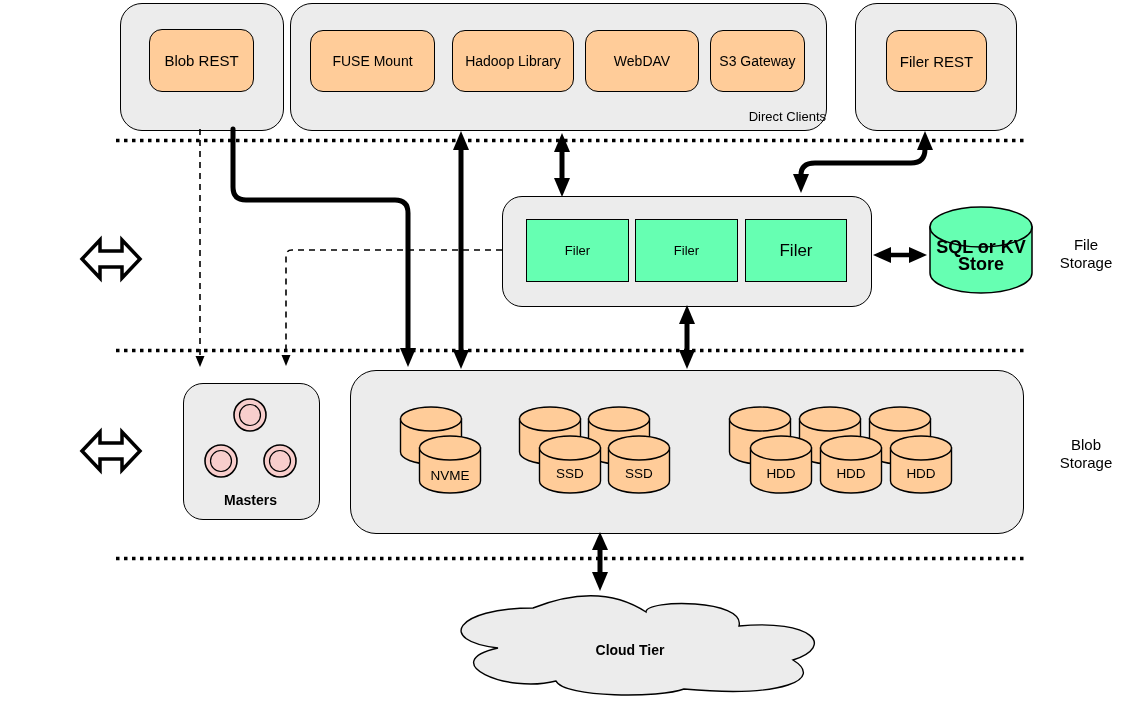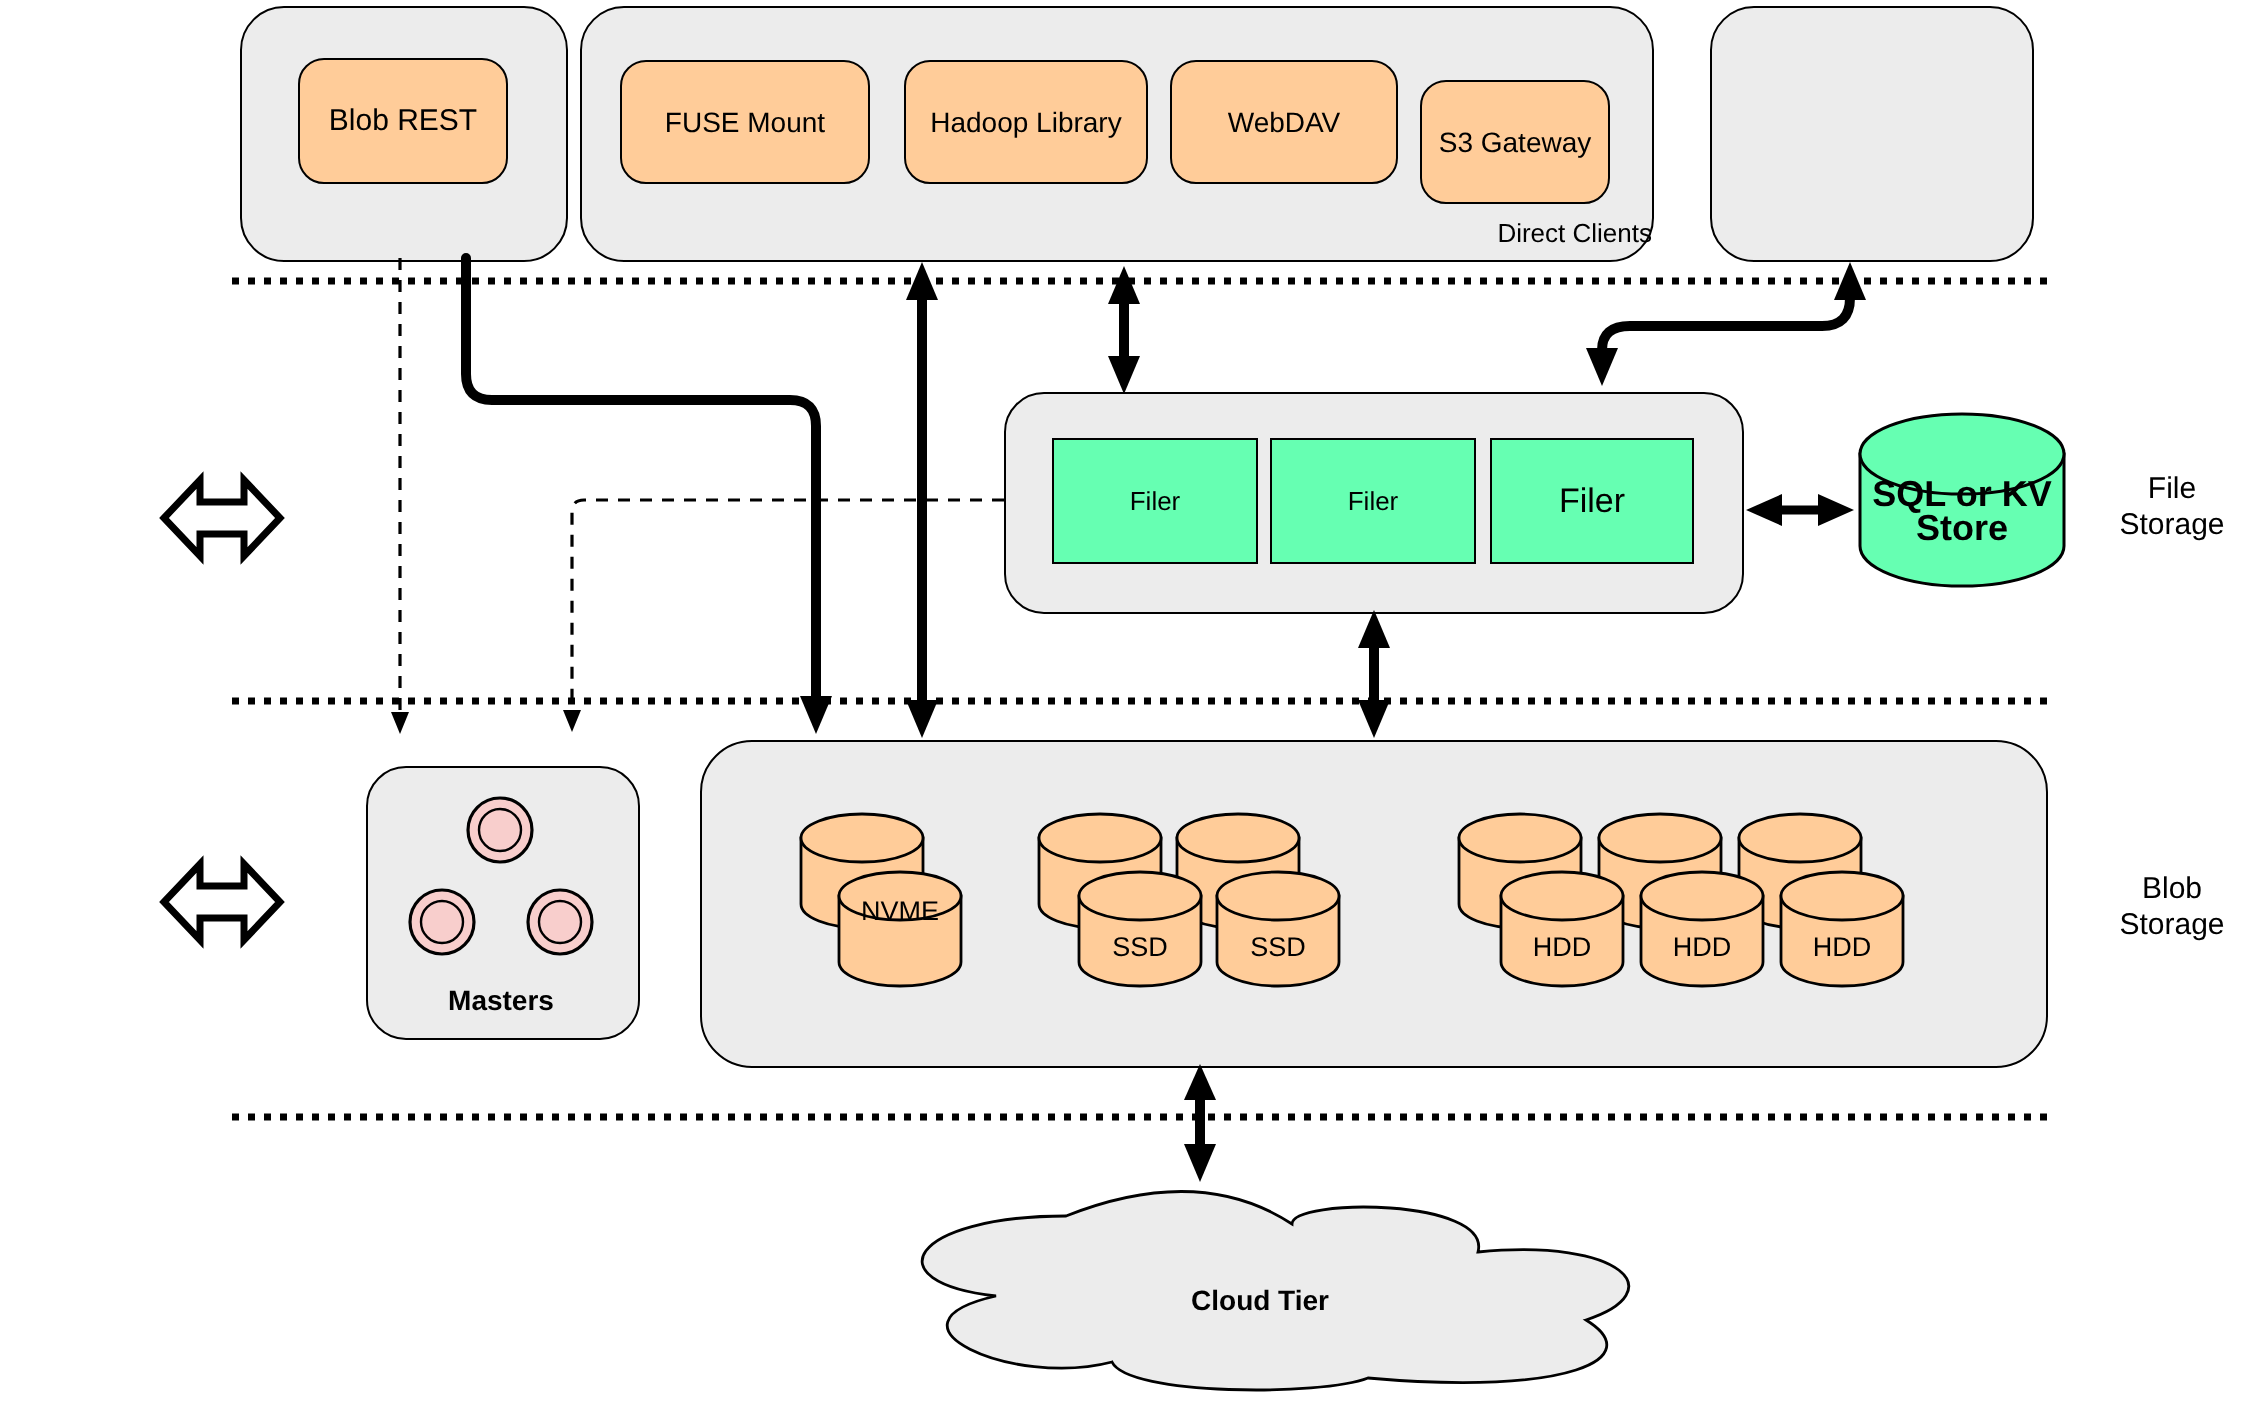--- a/index.html
+++ b/index.html
@@ -182,24 +182,27 @@
 
   <div class="node orange" style="left:149px;top:29px;width:103px;height:61px;font-size:15px;">
     <span>Blob REST</span>
   </div>
   <div class="node orange" style="left:585px;top:30px;width:112px;height:60px;">
     <span>WebDAV</span>
   </div>
   <div class="node orange" style="left:452px;top:30px;width:120px;height:60px;">
     <span>Hadoop Library</span>
   </div>
-  <div class="node orange" style="left:710px;top:40px;width:93px;height:60px;">
+  <div class="node orange" style="left:710px;top:30px;width:93px;height:60px;">
     <span>S3 Gateway</span>
   </div>
 
+  <div class="node orange" style="left:886px;top:30px;width:99px;height:60px;font-size:15px;">
+    <span>Filer REST</span>
+  </div>
 
   <div class="node green f-small" style="left:526px;top:219px;width:101px;height:61px;">
     <span>Filer</span>
   </div>
   <div class="node green f-small" style="left:635px;top:219px;width:101px;height:61px;">
     <span>Filer</span>
   </div>
   <div class="node green f-big" style="left:745px;top:219px;width:100px;height:61px;">
     <span>Filer</span>
   </div>
@@ -207,21 +210,21 @@
   <div class="sql-lbl" style="left:931px;top:239px;">SQL or KV
 Store</div>
 
   <div class="lbl" style="left:1036px;top:236px;width:100px;">File
 Storage</div>
   <div class="lbl" style="left:1036px;top:436px;width:100px;">Blob
 Storage</div>
 
   <div class="lbl bold" style="left:193px;top:491px;width:115px;font-size:14px;">Masters</div>
 
-  <div class="cyl-lbl" style="left:419px;top:448px;">NVME</div>
+  <div class="cyl-lbl" style="left:419px;top:468px;">NVME</div>
   <div class="cyl-lbl" style="left:539px;top:466px;">SSD</div>
   <div class="cyl-lbl" style="left:608px;top:466px;">SSD</div>
   <div class="cyl-lbl" style="left:750px;top:466px;">HDD</div>
   <div class="cyl-lbl" style="left:820px;top:466px;">HDD</div>
   <div class="cyl-lbl" style="left:890px;top:466px;">HDD</div>
 
   <div class="lbl bold" style="left:570px;top:641px;width:120px;font-size:14px;">Cloud Tier</div>
 
 </div>
 

